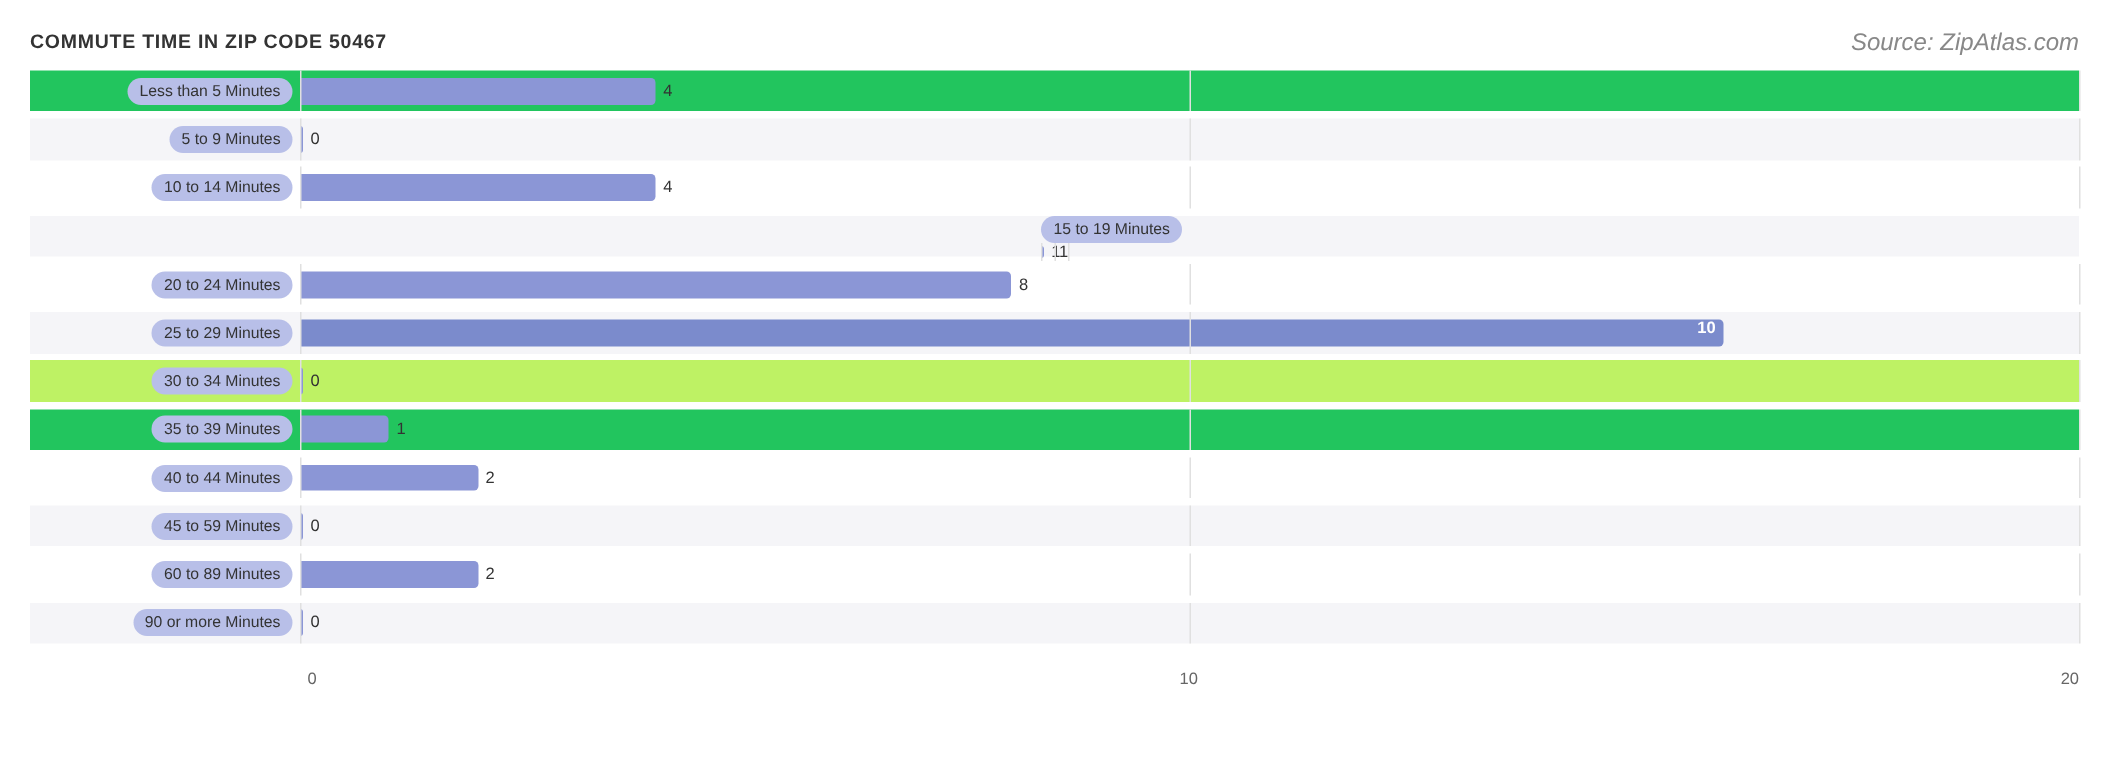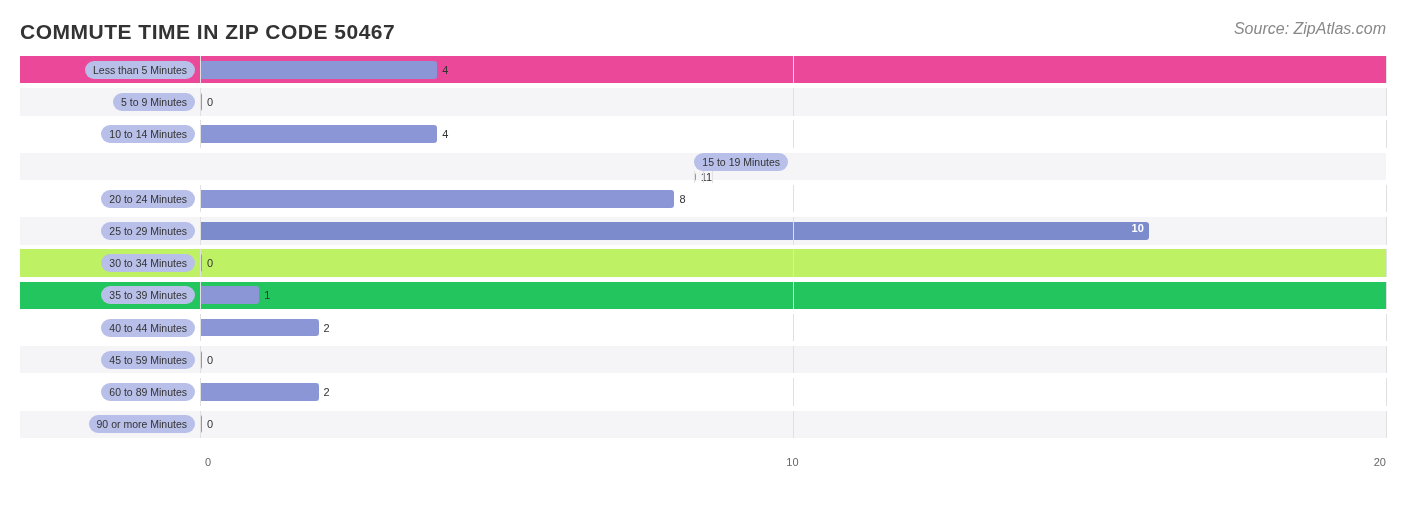--- a/index.html
+++ b/index.html
@@ -11,21 +11,21 @@
       overflow: hidden;
     }
     .chart-container {
       width: 1406px;
       height: 522px;
       padding: 20px 20px 50px 20px;
       position: relative;
       background: #fff;
     }
     .chart-title {
-      font-size: 21px;
+      font-size: 13px;
       font-weight: bold;
       color: #333;
       margin-bottom: 12px;
       letter-spacing: 0.5px;
     }
     .source-label {
       position: absolute;
       top: 20px;
       right: 20px;
       font-size: 16px;
@@ -126,21 +126,21 @@
   </style>
 </head>
 <body>
 
 <div class="chart-container">
   <div class="chart-title">COMMUTE TIME IN ZIP CODE 50467</div>
   <div class="source-label">Source: ZipAtlas.com</div>
 
   <div class="chart-area">
     <div class="bars-wrapper" id="bars-wrapper">
-    <div class="bar-row" style="background: #ec4899; justify-content: center;">
+    <div class="bar-row" style="background: #22c55e; justify-content: center;">
           <div class="bar-label">
             <span class="bar-label-text">Less than 5 Minutes</span>
           </div>
           <div class="bar-track">
             <div class="bar-fill" style="width: 20%; background: rgb(139, 150, 214);"></div>
             <span class="bar-value">4</span>
             <div class="vgrid" style="left: 0%;"></div>
             <div class="vgrid" style="left: 50%;"></div>
             <div class="vgrid" style="left: 100%;"></div>
           </div>

